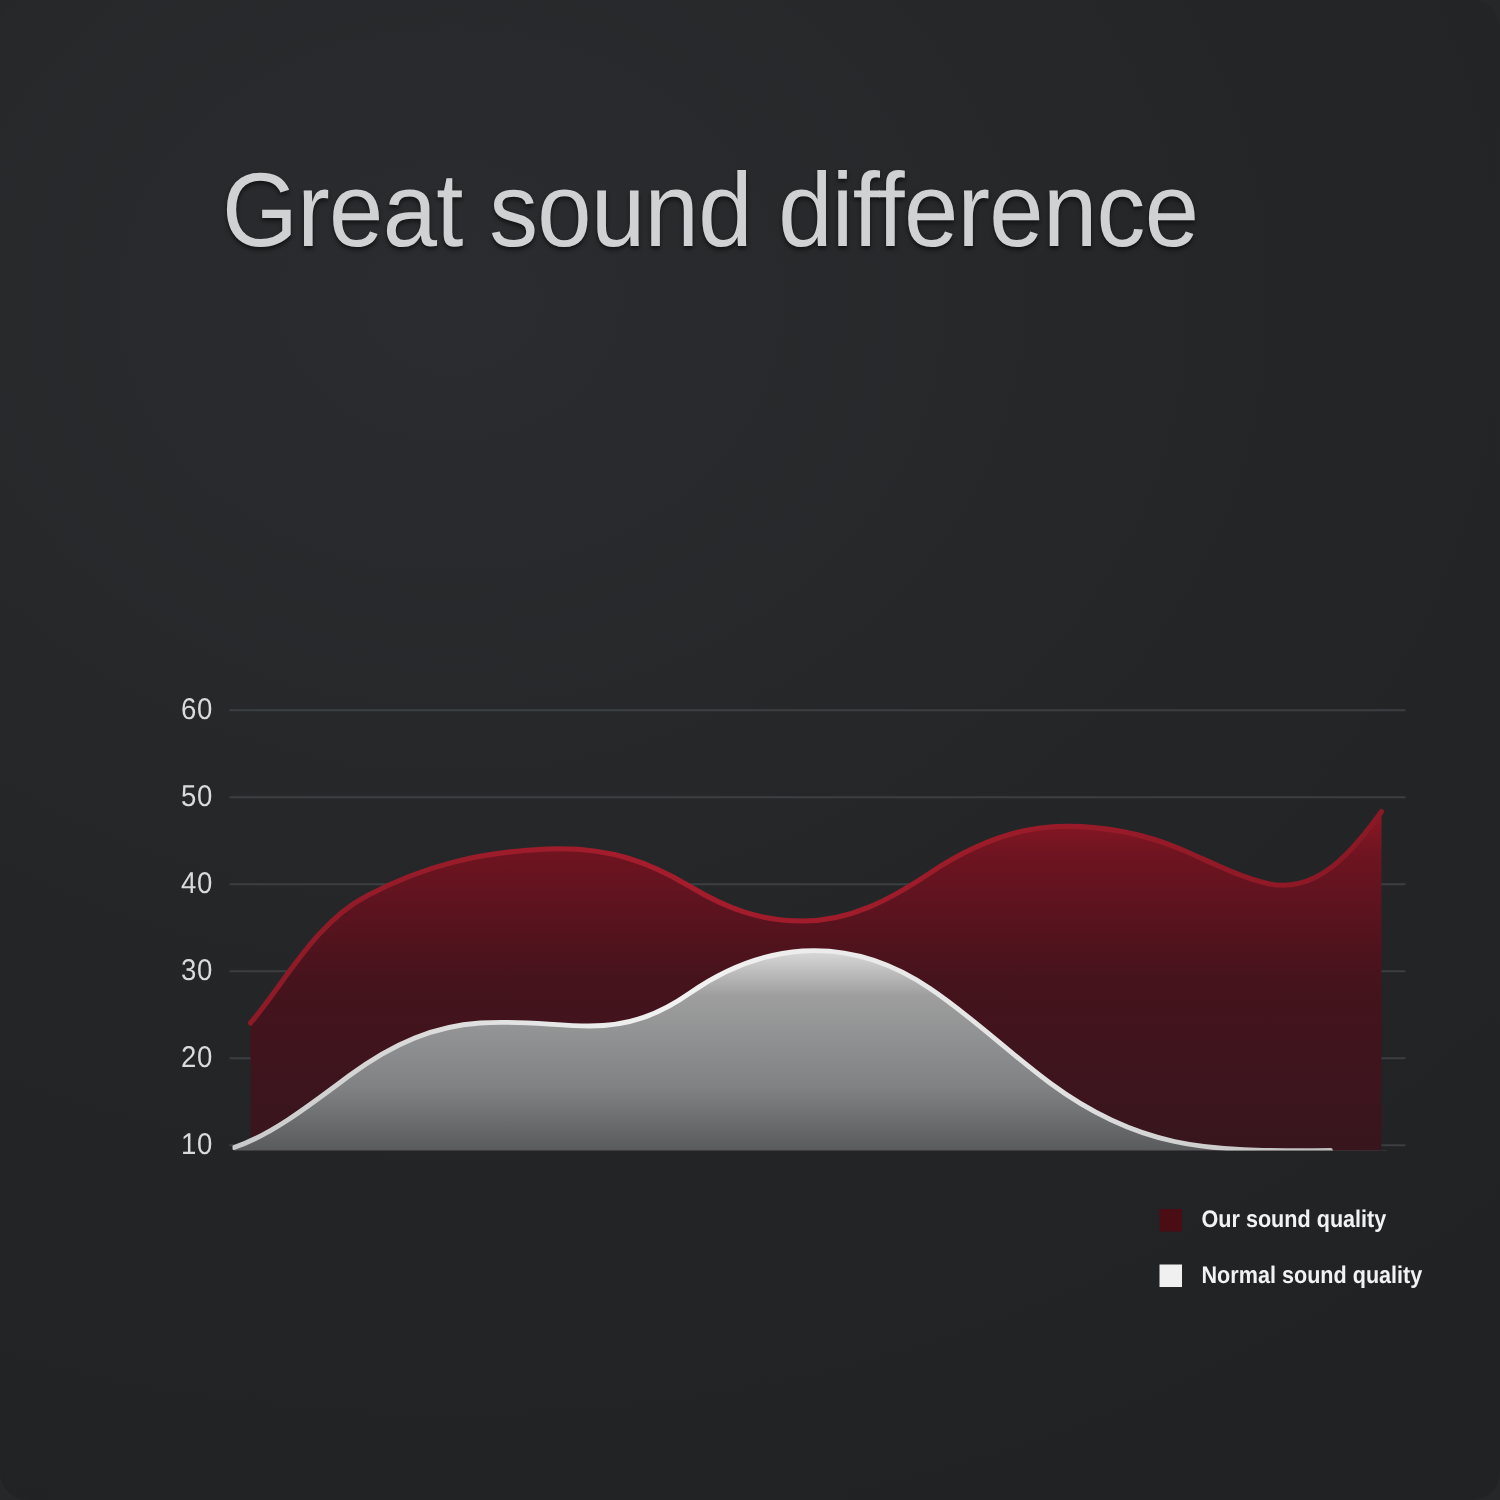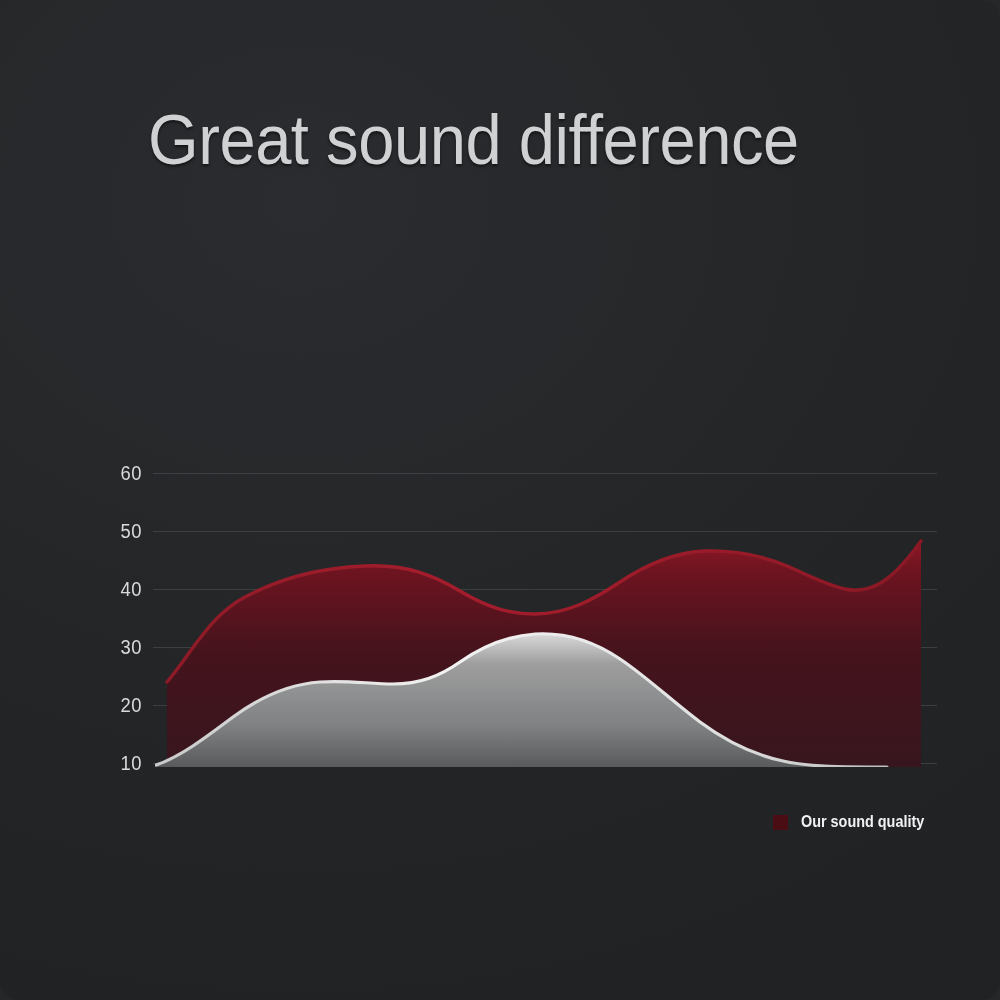--- a/index.html
+++ b/index.html
@@ -62,21 +62,21 @@
     transform-origin: right center;
     letter-spacing: 0.5px;
   }
   #legend {
     position: absolute;
     left: 758px;
     top: 806px;
   }
   .legend-row {
     display: flex;
-    align-items: flex-end;
+    align-items: flex-start;
     height: 24px;
     margin-bottom: 13px;
   }
   .legend-swatch {
     width: 15px;
     height: 15px;
     margin-right: 13px;
     flex: 0 0 auto;
   }
   .legend-label {
@@ -198,16 +198,20 @@
     <div class="ytick" style="left:87px; top:579px;">40</div>
     <div class="ytick" style="left:87px; top:637px;">30</div>
     <div class="ytick" style="left:87px; top:695px;">20</div>
     <div class="ytick" style="left:87px; top:753px;">10</div>
 
     <div id="legend">
       <div class="legend-row">
         <span class="legend-swatch" style="background:#4a0d14;"></span>
         <span class="legend-label">Our sound quality</span>
       </div>
+      <div class="legend-row">
+        <span class="legend-swatch" style="background:#f0f0f0;"></span>
+        <span class="legend-label">Normal sound quality</span>
+      </div>
     </div>
 
   </div>
 </div>
 
 </body></html>

